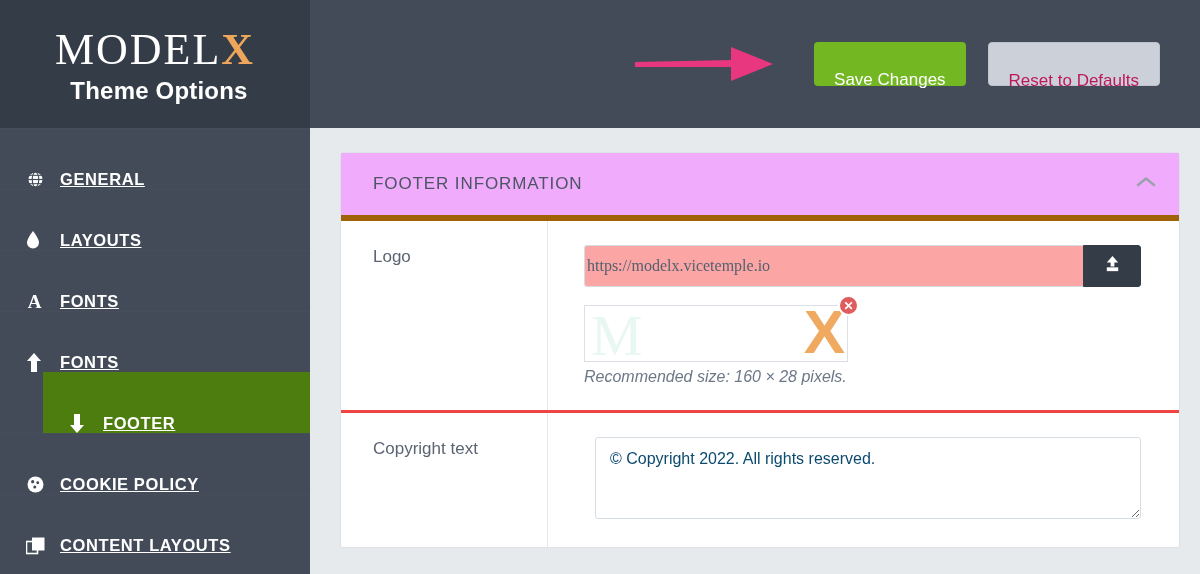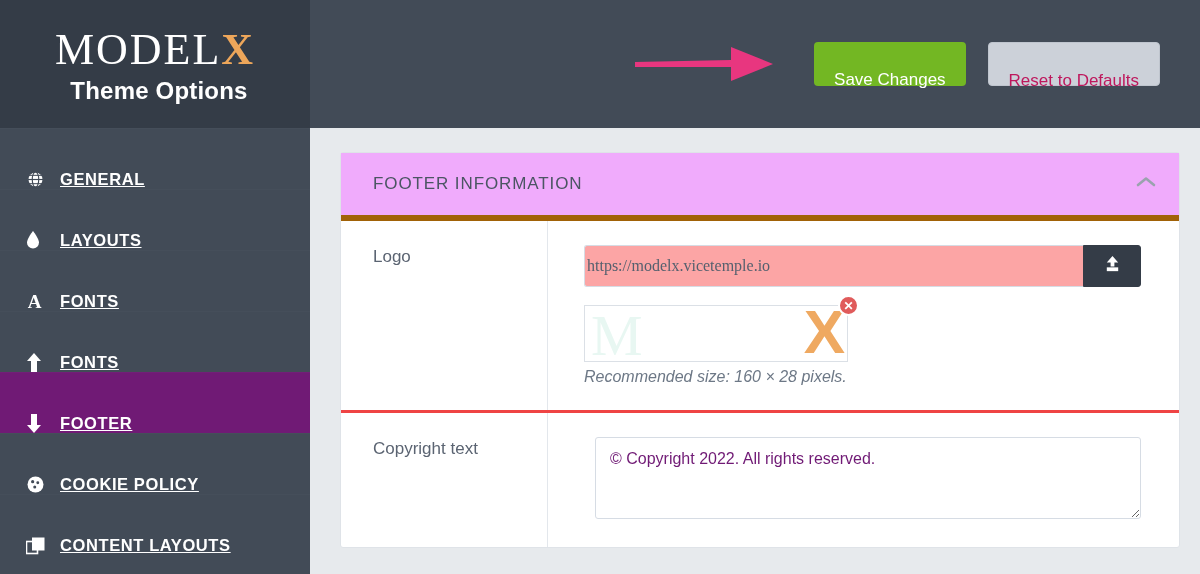--- a/index.html
+++ b/index.html
@@ -48,21 +48,21 @@
     display: flex; align-items: flex-end;
     padding-left: 26px;
     color: #ffffff;
     font-size: 16.5px;
     font-weight: bold;
     letter-spacing: .6px;
     cursor: pointer;
     border-top: 1px solid rgba(255,255,255,0.02);
     text-decoration: underline;
   }
-  .nav-item.active { background: #701a75; }
+  .nav-item.active { background: #4d7c0f; margin-left: 43px; }
   .nav-ico {
     width: 34px; flex: 0 0 34px;
     display: flex; align-items: center; justify-content: flex-start;
     color: #ffffff;
   }
   .nav-ico svg { display: block; }
   .nav-label { white-space: nowrap; }
 
   
   .main {
@@ -208,21 +208,21 @@
     color: #6d7886;
   }
 
   .textarea {
     width: 100%;
     height: 82px;
     border: 1px solid #d6dce4;
     border-radius: 3px;
     padding: 12px 14px;
     font-size: 16px;
-    color: #701a75;
+    color: #0c4a6e;
     font-family: "Liberation Sans", sans-serif;
     resize: vertical;
     outline: none;
     background: #fff;
   }
 </style>
 </head>
 <body>
 
 <div class="app">

